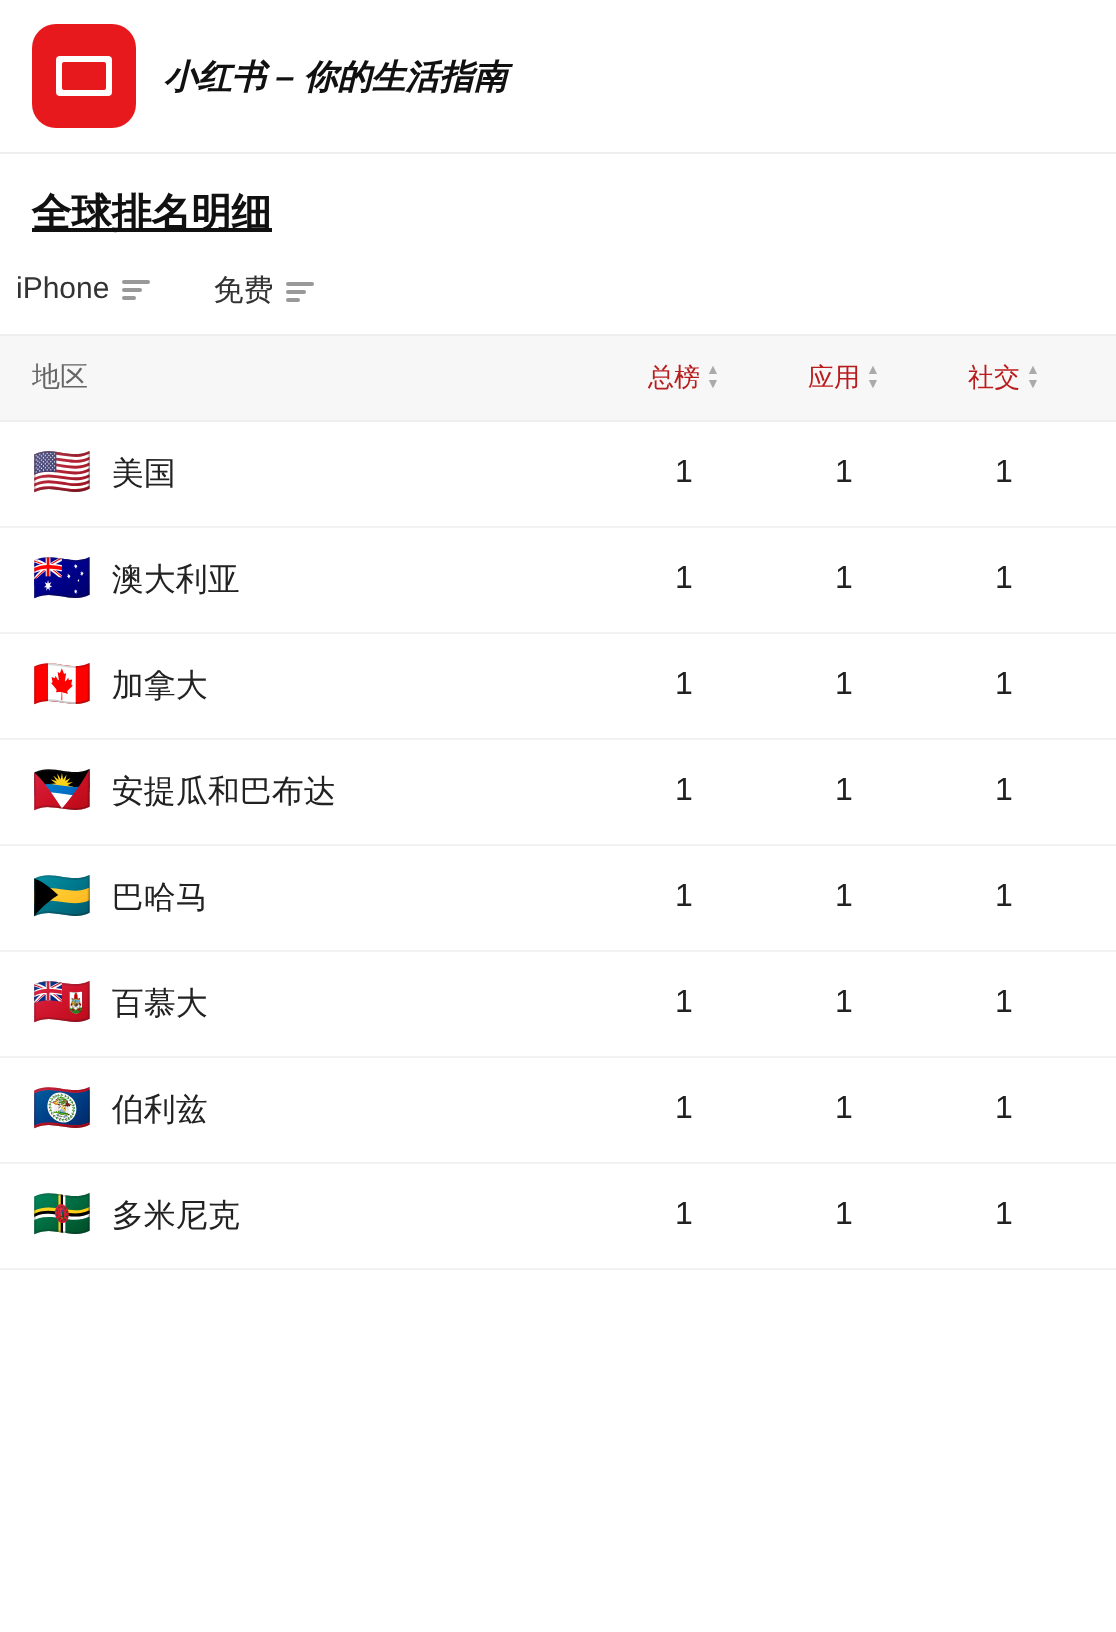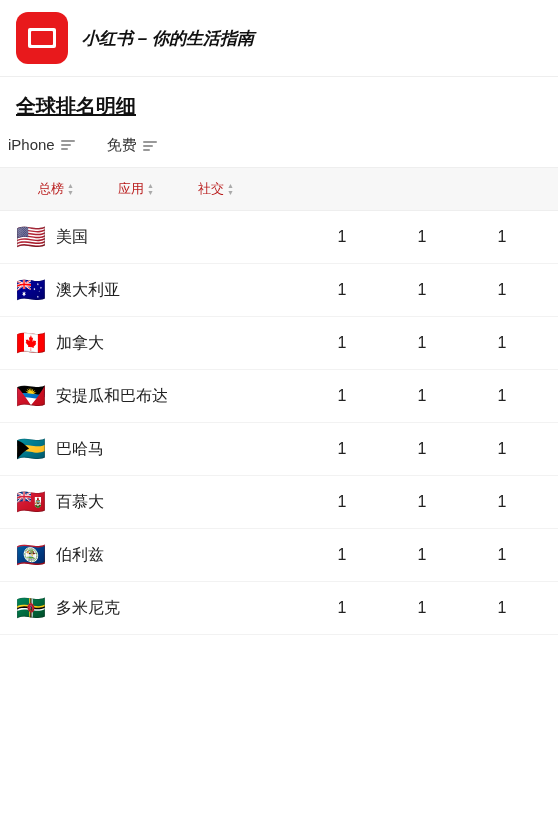--- a/index.html
+++ b/index.html
@@ -203,20 +203,21 @@
     <span>免费</span>
     <div class="filter-icon">
       <span></span>
         <span></span>
         <span></span>
     </div>
   </div>
 </div>
 
 <div class="table-header">
+  <div class="col-region">地区</div>
   <div class="col-rank">
     <span>总榜</span>
     <span class="sort-arrows"></span>
   </div>
   <div class="col-rank">
     <span>应用</span>
     <span class="sort-arrows"></span>
   </div>
   <div class="col-rank">
     <span>社交</span>

